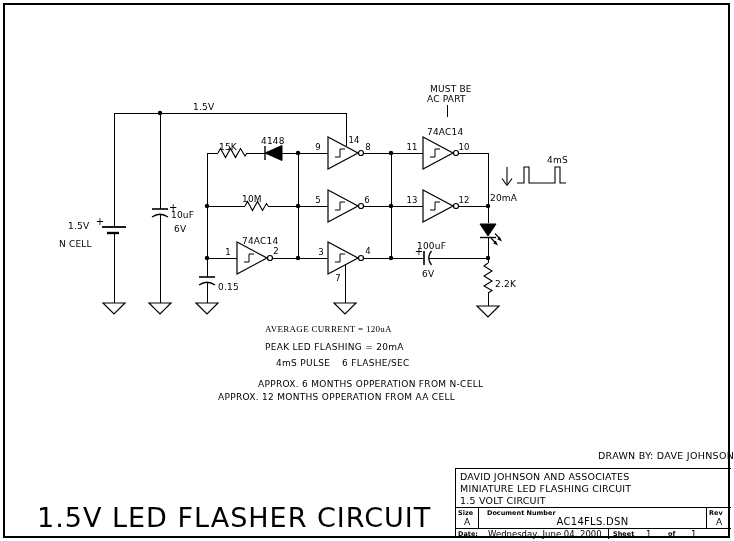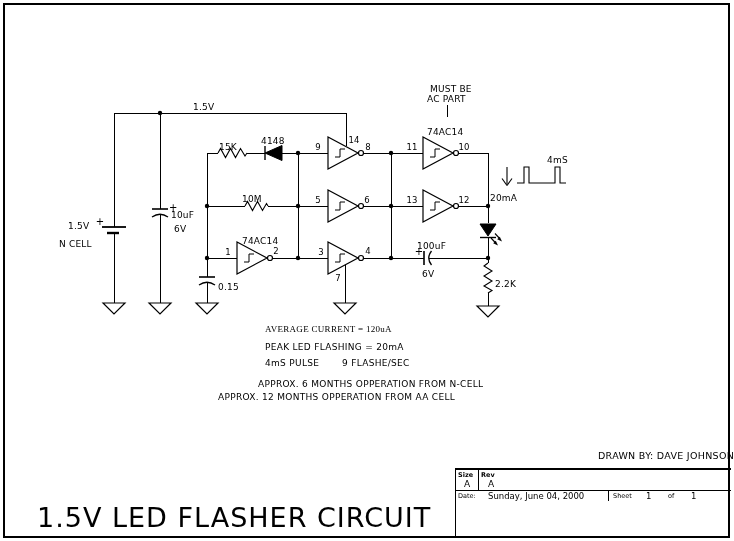--- a/index.html
+++ b/index.html
@@ -24,21 +24,21 @@
   .tb-row2 { height:21px; border-top:1px solid #000; display:flex; }
   .tb-col-size { width:23px; border-right:1px solid #000; }
   .tb-col-doc  { flex:1; border-right:1px solid #000; }
   .tb-col-rev  { width:24px; }
   .tb-lab { font-size:6.5px; font-weight:bold; line-height:8px; padding:1px 0 0 2px; }
   .tb-col-doc .tb-lab { padding-left:8px; }
   .tb-val { font-size:9px; text-align:center; line-height:10px; }
   .tb-val-doc { font-size:10px; text-align:center; line-height:10px; letter-spacing:.3px; }
   .tb-row3 { height:10px; border-top:1px solid #000; position:relative; }
   .tb-row3 span { position:absolute; top:0; line-height:10px; }
-  .s-lab { font-size:6.5px; font-weight:normal;text-align:center; }
+  .s-lab { font-size:6.5px; font-weight:bold;text-align:center; }
   .s-val { font-size:8.5px; }
   .r3-divider { position:absolute; left:152px; top:0; width:1px; height:10px; background:#000; }
 </style>
 </head>
 <body>
 
 <div class="page">
 
   <svg width="734" height="541" viewBox="0 0 734 541">
     <defs>
@@ -219,41 +219,50 @@
 
     <use href="#gnd" x="114" y="303"></use>
     <use href="#gnd" x="160" y="303"></use>
     <use href="#gnd" x="207" y="303"></use>
     <use href="#gnd" x="345" y="303"></use>
     <use href="#gnd" x="488" y="306"></use>
   </svg>
 
   <div class="abs note" style="left:265px; top:324px;font-family:Liberation Serif, serif;">AVERAGE CURRENT = 120uA</div>
   <div class="abs note" style="left:265px; top:342px;">PEAK LED FLASHING = 20mA</div>
-  <div class="abs note" style="left:265px; top:358px;">4mS PULSE</div>
-  <div class="abs note" style="left:342px; top:358px;">9 FLASHE/SEC</div>
+  <div class="abs note" style="left:276px; top:358px;">4mS PULSE</div>
+  <div class="abs note" style="left:342px; top:358px;">6 FLASHE/SEC</div>
   <div class="abs note" style="left:212px; top:379px;margin-left:46px;">APPROX. 6 MONTHS OPPERATION FROM N-CELL</div>
   <div class="abs note" style="left:218px; top:392px;">APPROX. 12 MONTHS OPPERATION FROM AA CELL</div>
 
   <div class="abs drawnby" style="left:590px; top:450px;">DRAWN BY: DAVE JOHNSON</div>
 
   <div class="tblock">
+    <div class="tb-row1">
+      <div>DAVID JOHNSON AND ASSOCIATES</div>
+      <div>MINIATURE LED FLASHING CIRCUIT</div>
+      <div>1.5 VOLT CIRCUIT</div>
+    </div>
     <div class="tb-row2">
       <div class="tb-col-size">
         <div class="tb-lab">Size</div>
         <div class="tb-val">A</div>
+      </div>
+      <div class="tb-col-doc">
+        <div class="tb-lab">Document Number</div>
+        <div class="tb-val-doc">AC14FLS.DSN</div>
       </div>
       <div class="tb-col-rev">
         <div class="tb-lab">Rev</div>
         <div class="tb-val">A</div>
       </div>
     </div>
     <div class="tb-row3">
       <span class="s-lab" style="left:2px;">Date:</span>
-      <span class="s-val" style="left:32px;">Sunday, June 04, 2000</span>
+      <span class="s-val" style="left:32px;">Wednesday, June 04, 2000</span>
       <span class="r3-divider"></span>
       <span class="s-lab" style="left:157px;">Sheet</span>
       <span class="s-val" style="left:190px;">1</span>
       <span class="s-lab" style="left:212px;">of</span>
       <span class="s-val" style="left:235px;">1</span>
     </div>
   </div>
 
   <div class="abs bigtitle" style="left:37px; top:502px;">1.5V LED FLASHER CIRCUIT</div>
 

